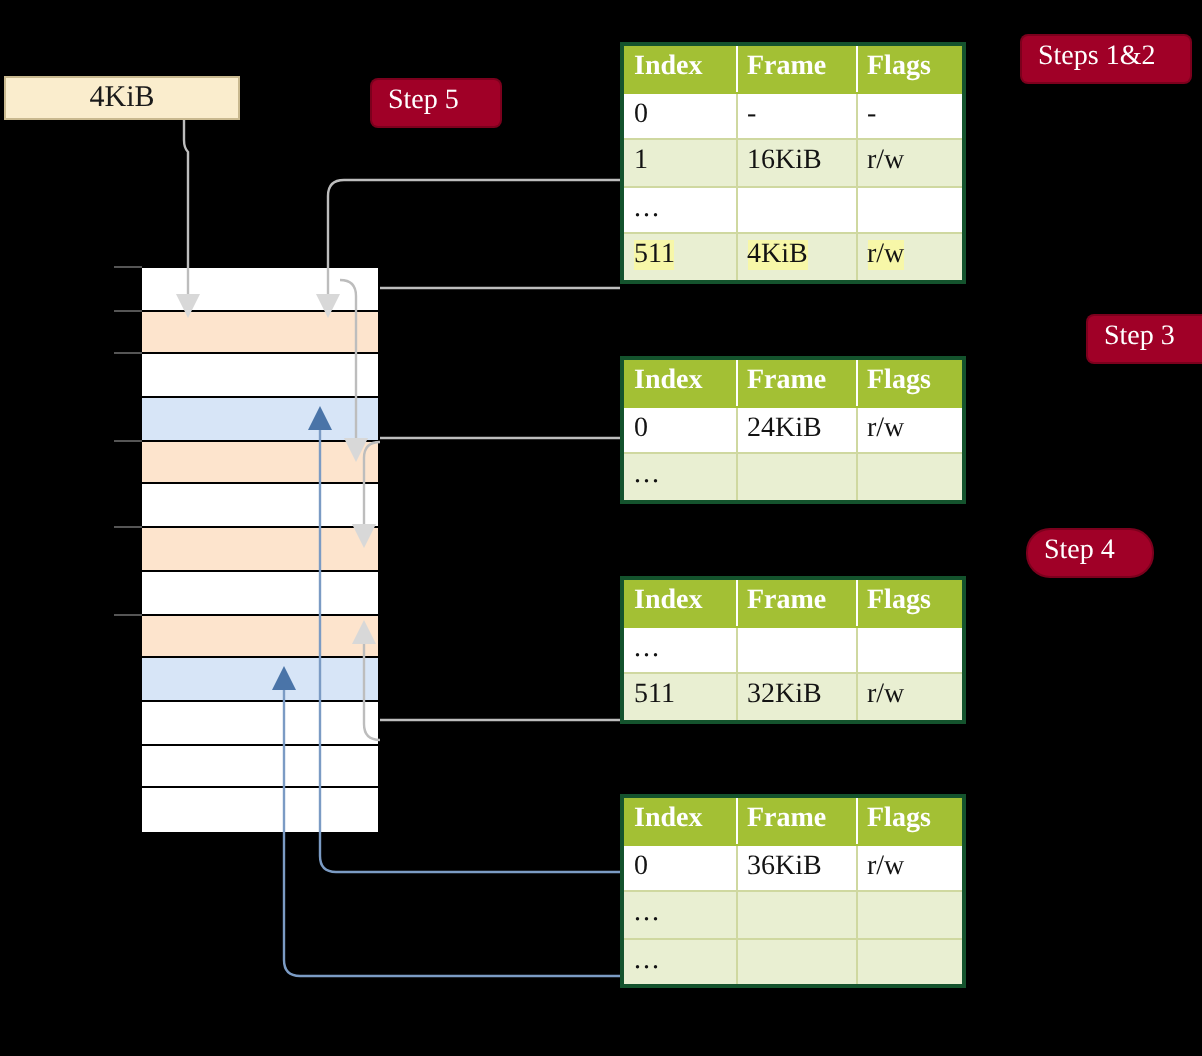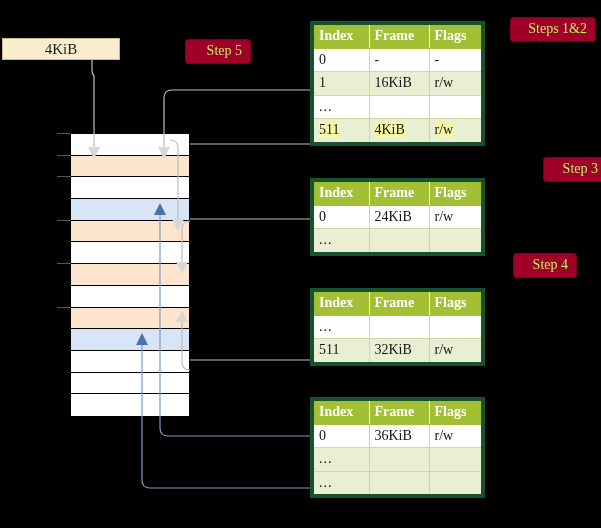--- a/index.html
+++ b/index.html
@@ -7,47 +7,47 @@
     width:601px;height:528px;background:#000;
     font-family:"Liberation Serif","DejaVu Serif",serif;
     overflow:hidden;position:relative;
   }
   #stage{position:absolute;left:0;top:0;width:601px;height:528px;}
 
   
   .badge{
     position:absolute;
     background:#a00027;
-    color:#bef264;
+    color:#ffffff;
     font-family:"Liberation Serif","DejaVu Serif",serif;
     font-size:14px;
     line-height:1;
     padding:4px 8px 5px 8px;
     border-radius:3px;
     white-space:nowrap;
     box-shadow:0 0 0 1px #7c001d;
-    text-align:right;
+    text-align:left;
   }
 
   
   .vaddr{
     position:absolute;
     background:#faedcd;
     border:1px solid #c9b98f;
     color:#1a1a1a;
     font-size:15px;
     display:flex;align-items:center;justify-content:center;
     box-sizing:border-box;
   }
 
   
   .ptable{
     position:absolute;
     border-collapse:collapse;
-    border:4px solid #14532d;
+    border:2px solid #14532d;
     background:#ffffff;
     table-layout:fixed;
     box-sizing:border-box;
   }
   .ptable th{
     background:#a3c034;
     color:#ffffff;
     font-weight:bold;
     font-size:14px;
     text-align:left;
@@ -121,21 +121,21 @@
       <div class="memrow blue" style="height: 21.7px;"></div>
       <div class="memrow white" style="height: 21.7px;"></div>
       <div class="memrow white" style="height: 21.7px;"></div>
       <div class="memrow white" style="height: 21.7px;"></div>
     </div>
 
   <div id="badges-host">
       <div class="badge" style="left: 186px; top: 40px; min-width: 48px;"><span>Step 5</span></div>
       <div class="badge" style="left: 511px; top: 18px; min-width: 68px;"><span>Steps 1&amp;2</span></div>
       <div class="badge" style="left: 544px; top: 158px; min-width: 46px;"><span>Step 3</span></div>
-      <div class="badge" style="left: 514px; top: 254px; min-width: 46px;"><span>Step 4</span></div>
+      <div class="badge" style="left: 514px; top: 265px; min-width: 46px; border-radius: 11px;"><span>Step 4</span></div>
     </div>
 
   <div id="tables-host">
       <table class="ptable" style="left: 310px; top: 21px; width: 171px;">
         <colgroup>
           <col style="width: 57px;">
           <col style="width: 60px;">
           <col style="width: 54px;">
         </colgroup>
         <thead>

